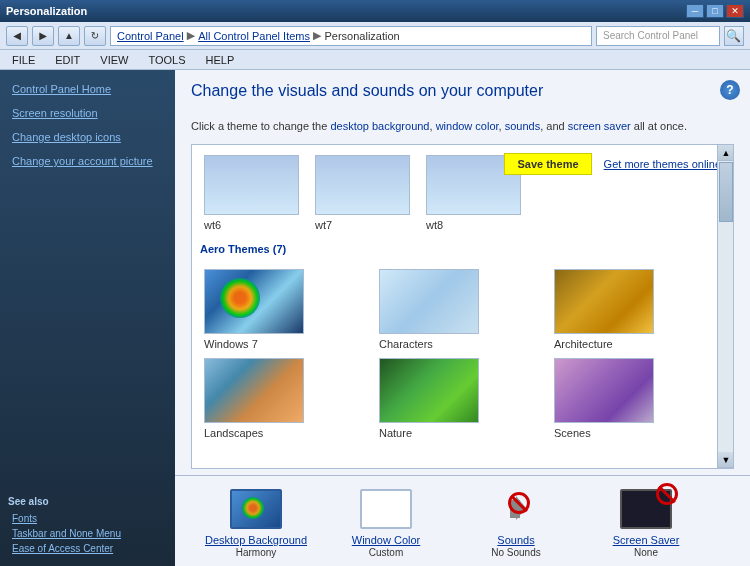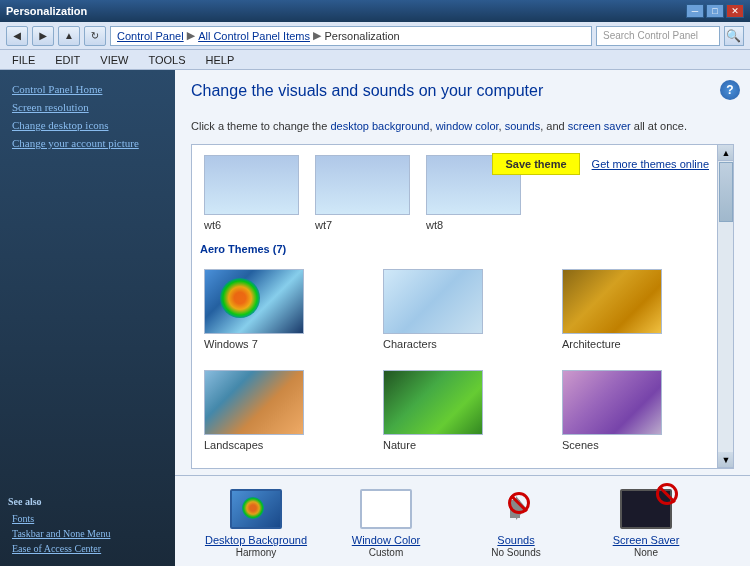--- a/index.html
+++ b/index.html
@@ -124,21 +124,21 @@
       height: calc(566px - 70px);
     }
 
     
     .sidebar {
       width: 175px;
       background: linear-gradient(to bottom, #2a4a6a, #1a2a3a);
       padding: 10px 8px;
       display: flex;
       flex-direction: column;
-      font-family: Liberation Serif, serif;
+      gap: 6px;
     }
     .sidebar-link {
       color: #88bbee;
       font-size: 11px;
       cursor: pointer;
       padding: 3px 4px;
       text-decoration: underline;
     }
     .sidebar-section {
       margin-top: 12px;
@@ -186,21 +186,21 @@
       background: white;
       position: relative;
       flex: 1;
       overflow: hidden;
     }
 
     .theme-grid {
       padding: 8px;
       display: grid;
       grid-template-columns: repeat(3, 1fr);
-      gap: 12px;
+      gap: 0;
       max-height: 320px;
       overflow-y: auto;
     }
 
     .theme-item {
       display: flex;
       flex-direction: column;
       align-items: flex-start;
       cursor: pointer;
       padding: 4px;
@@ -280,21 +280,21 @@
       align-items: center;
       justify-content: center;
       font-size: 9px;
       cursor: pointer;
     }
 
     
     .theme-actions {
       position: absolute;
       top: 8px;
-      right: 24px;
+      right: 12px;
       display: flex;
       align-items: center;
       gap: 12px;
     }
     .save-theme-btn {
       background: #ffff00;
       border: 1px solid #cccc00;
       padding: 4px 12px;
       font-size: 11px;
       color: #333;

